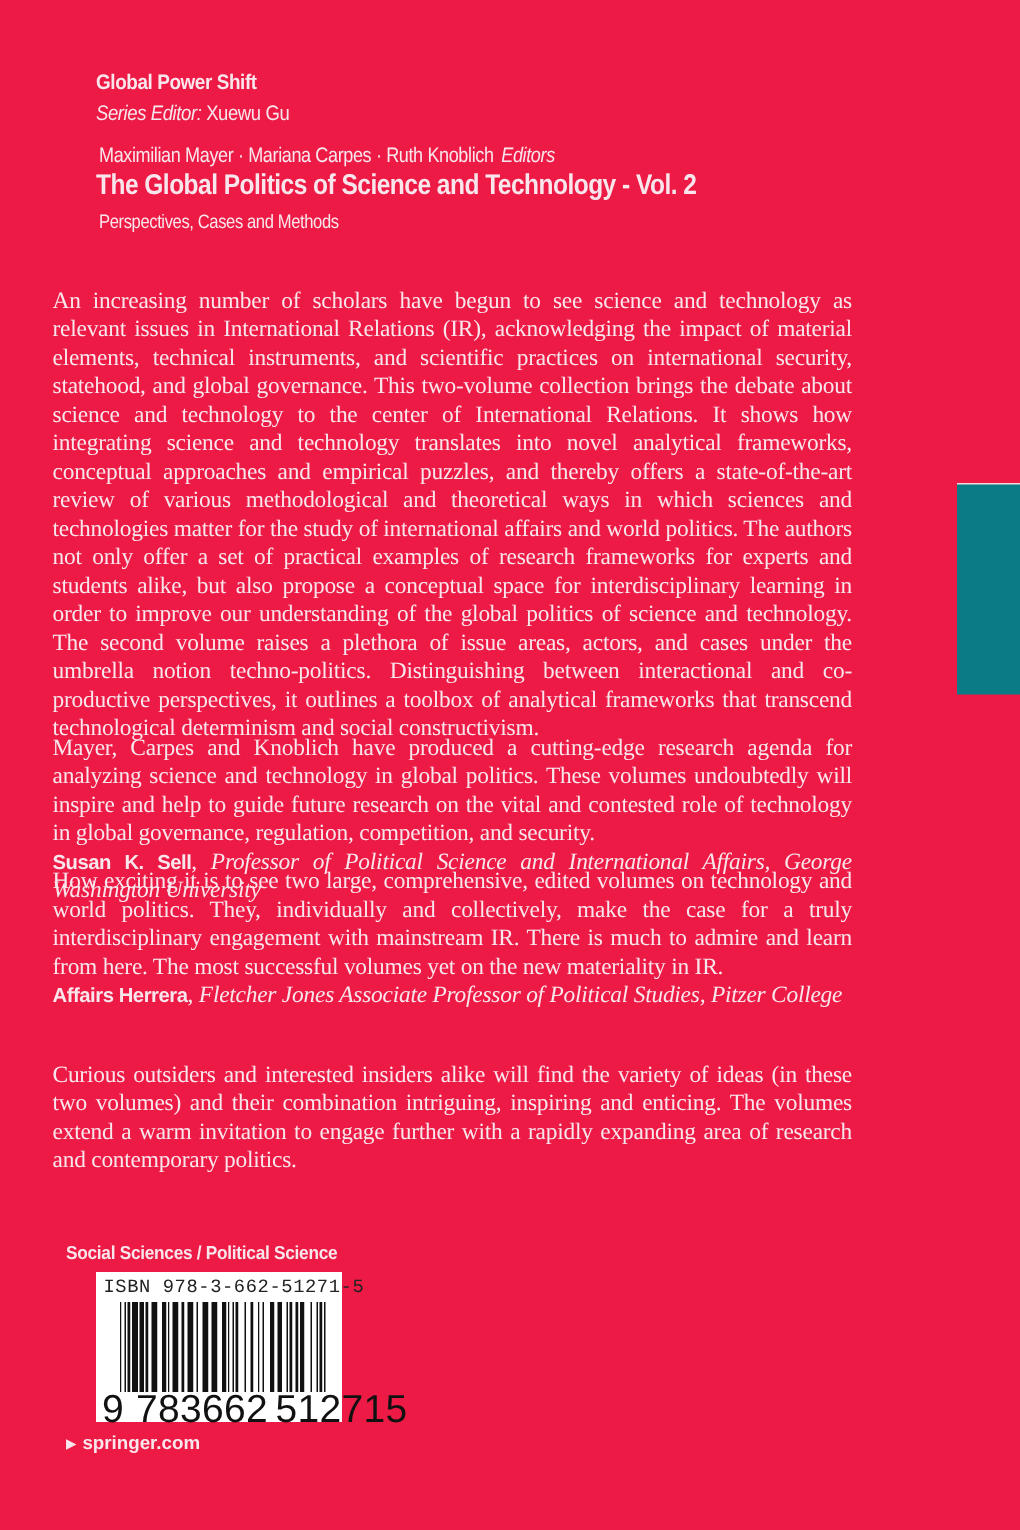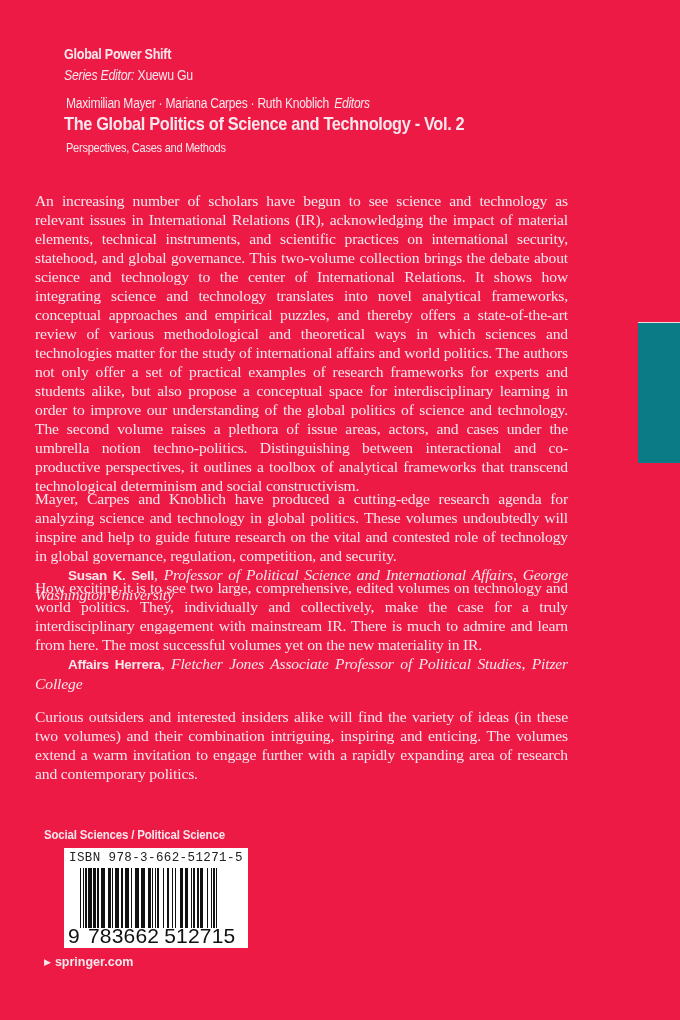--- a/index.html
+++ b/index.html
@@ -52,46 +52,46 @@
       text-align: justify; text-align-last: left;
       letter-spacing: -0.15px;
     }
     .body-text p { margin: 0; }
     .block1 { top: 191px; }
     .block2 { top: 489px; }
     .block3 { top: 578px; }
     .block4 { top: 707px; }
     .attrib .name {
       font-family: "Liberation Sans", "DejaVu Sans", sans-serif;
-      font-weight: bold; font-size: 13.5px; letter-spacing: -0.3px; margin-left: 33px;
+      font-weight: bold; font-size: 13.5px; letter-spacing: -0.3px;
     }
     .attrib .title { font-style: italic; }
 
     .subject {
       position: absolute; left: 44px; top: 828px;
       font-size: 12.5px; font-weight: bold; white-space: nowrap;
       letter-spacing: -0.2px;
       transform: scaleX(0.92); transform-origin: left;
     }
     .barcode-box {
       position: absolute; left: 64px; top: 848px;
-      width: 184px; height: 100px; background: #FFFFFF;
+      width: 164px; height: 100px; background: #FFFFFF;
     }
     .isbn-text {
       position: absolute; left: 5px; top: 3px;
       font-size: 12.5px; color: #222; letter-spacing: 0.4px; white-space: nowrap;
     }
     .bars {
       position: absolute; left: 16px; top: 20px; width: 138px; height: 60px;
       display: flex; align-items: stretch;
     }
     .bars span { display: block; height: 100%; }
     .ean-digits {
       position: absolute; left: 4px; top: 76px;
-      font-size: 21px; color: #111; white-space: nowrap; letter-spacing: 0.2px;
+      font-size: 26px; color: #111; white-space: nowrap; letter-spacing: 0.2px;
     }
     .ean-digits .first { margin-right: 8px; }
     .ean-digits .gap { display: inline-block; width: 5px; }
 
     .springer {
       position: absolute; left: 44px; top: 955px;
       font-size: 12.5px; font-weight: bold; white-space: nowrap;
     }
     .springer .arrow { font-size: 9px; margin-right: 4px; vertical-align: 1px; }
   </style>

